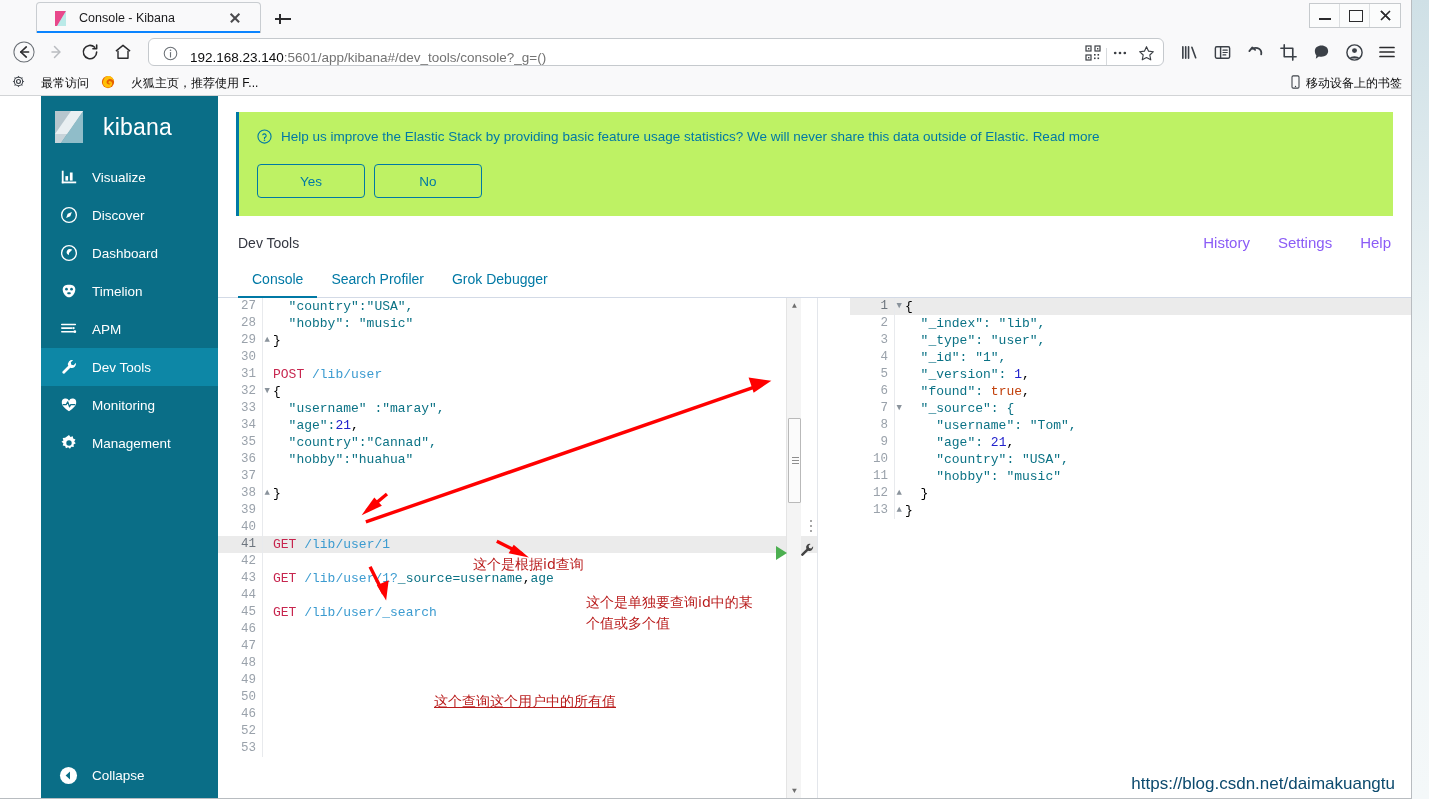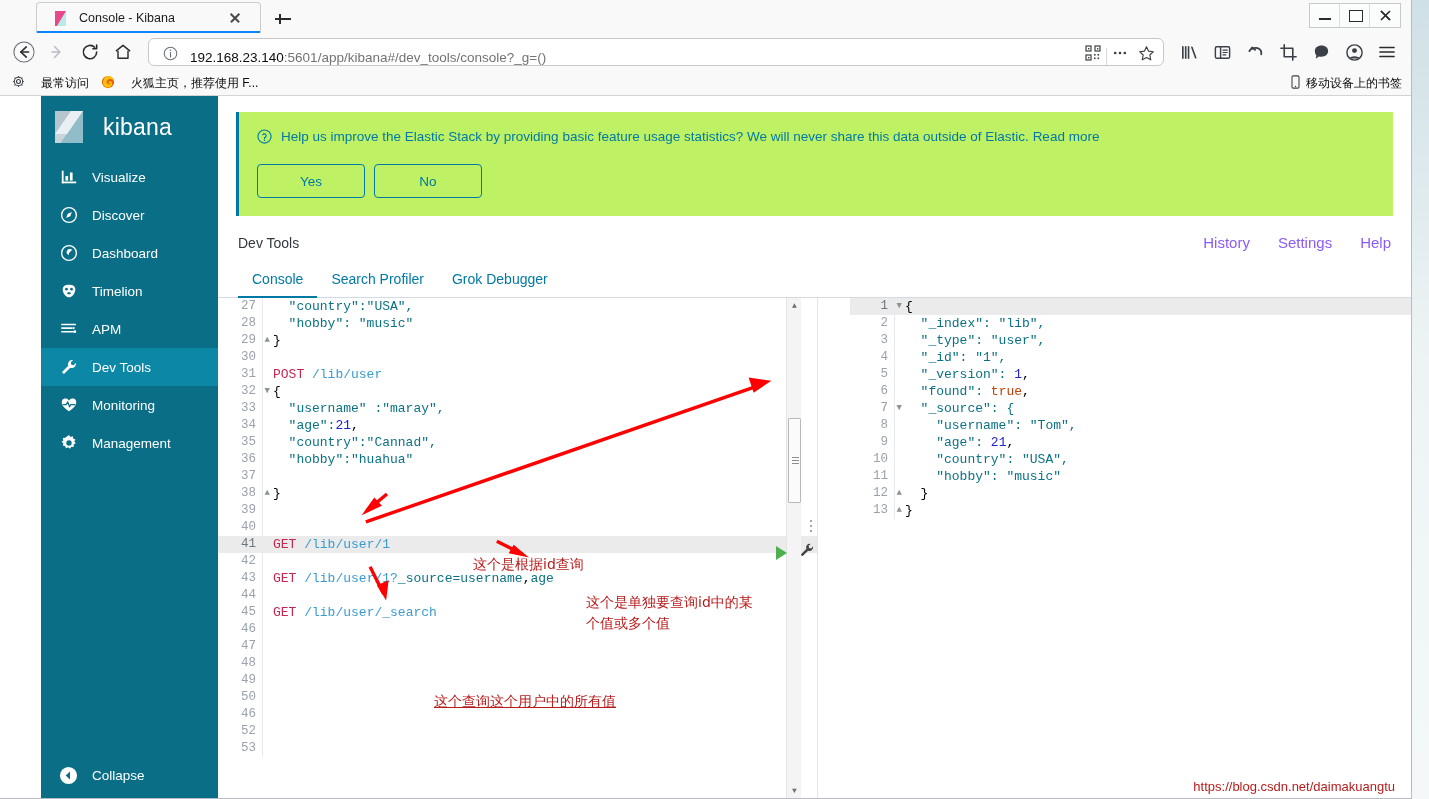--- a/index.html
+++ b/index.html
@@ -252,21 +252,21 @@
 
   
   .anno {
     position: absolute; color: #b91c1c; font-size: 14px; line-height: 1.5;
     font-family: "DejaVu Sans", sans-serif; white-space: pre-line; font-weight: 400;
   }
   svg.arrow-layer { position: absolute; inset: 0; pointer-events: none; }
 
   #watermark {
     position: absolute; right: 16px; bottom: 4px;
-    font-size: 13px; color: #b91c1c; font-family: "Liberation Sans", sans-serif;
+    font-size: 17px; color: #0c4a6e; font-family: "Liberation Sans", sans-serif;
     white-space: nowrap;
   }
 
   
   #right-strip {
     position: absolute; right: 0; top: 0; width: 17px; height: 799px;
     background: linear-gradient(180deg,#cfe0e6,#eef4f5 45%,#f4f8f9);
   }
 </style>
 </head>

